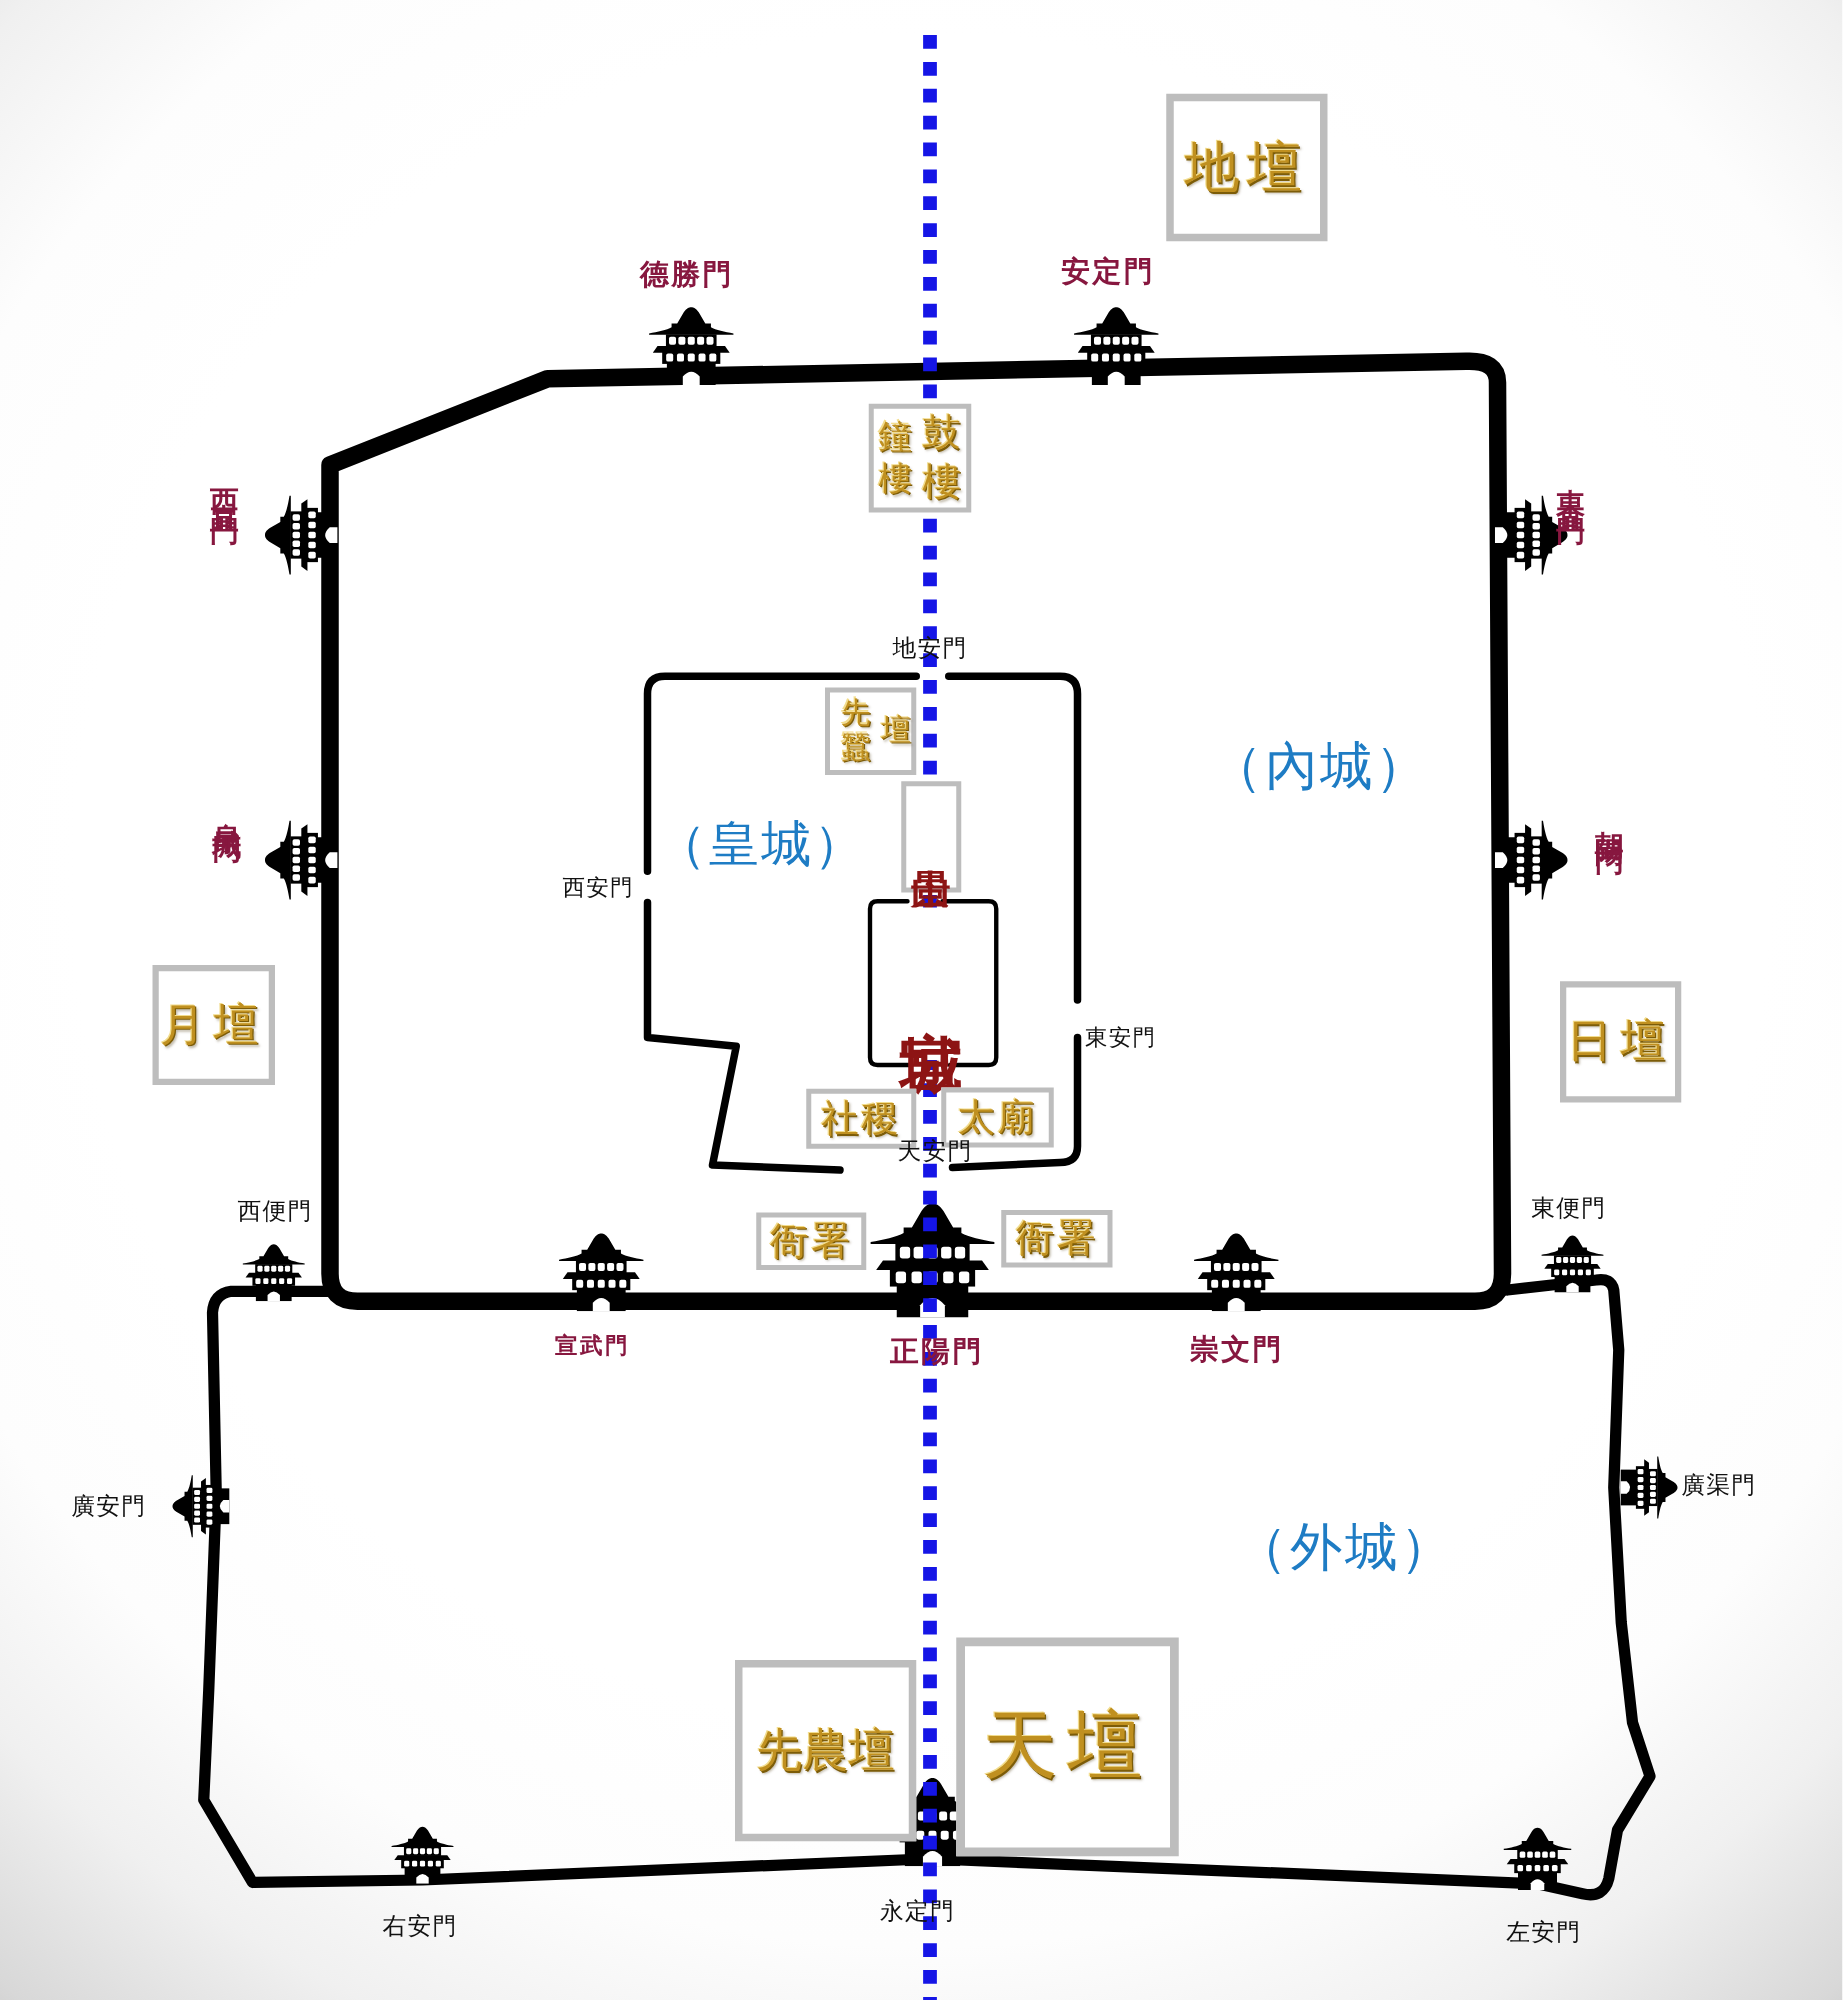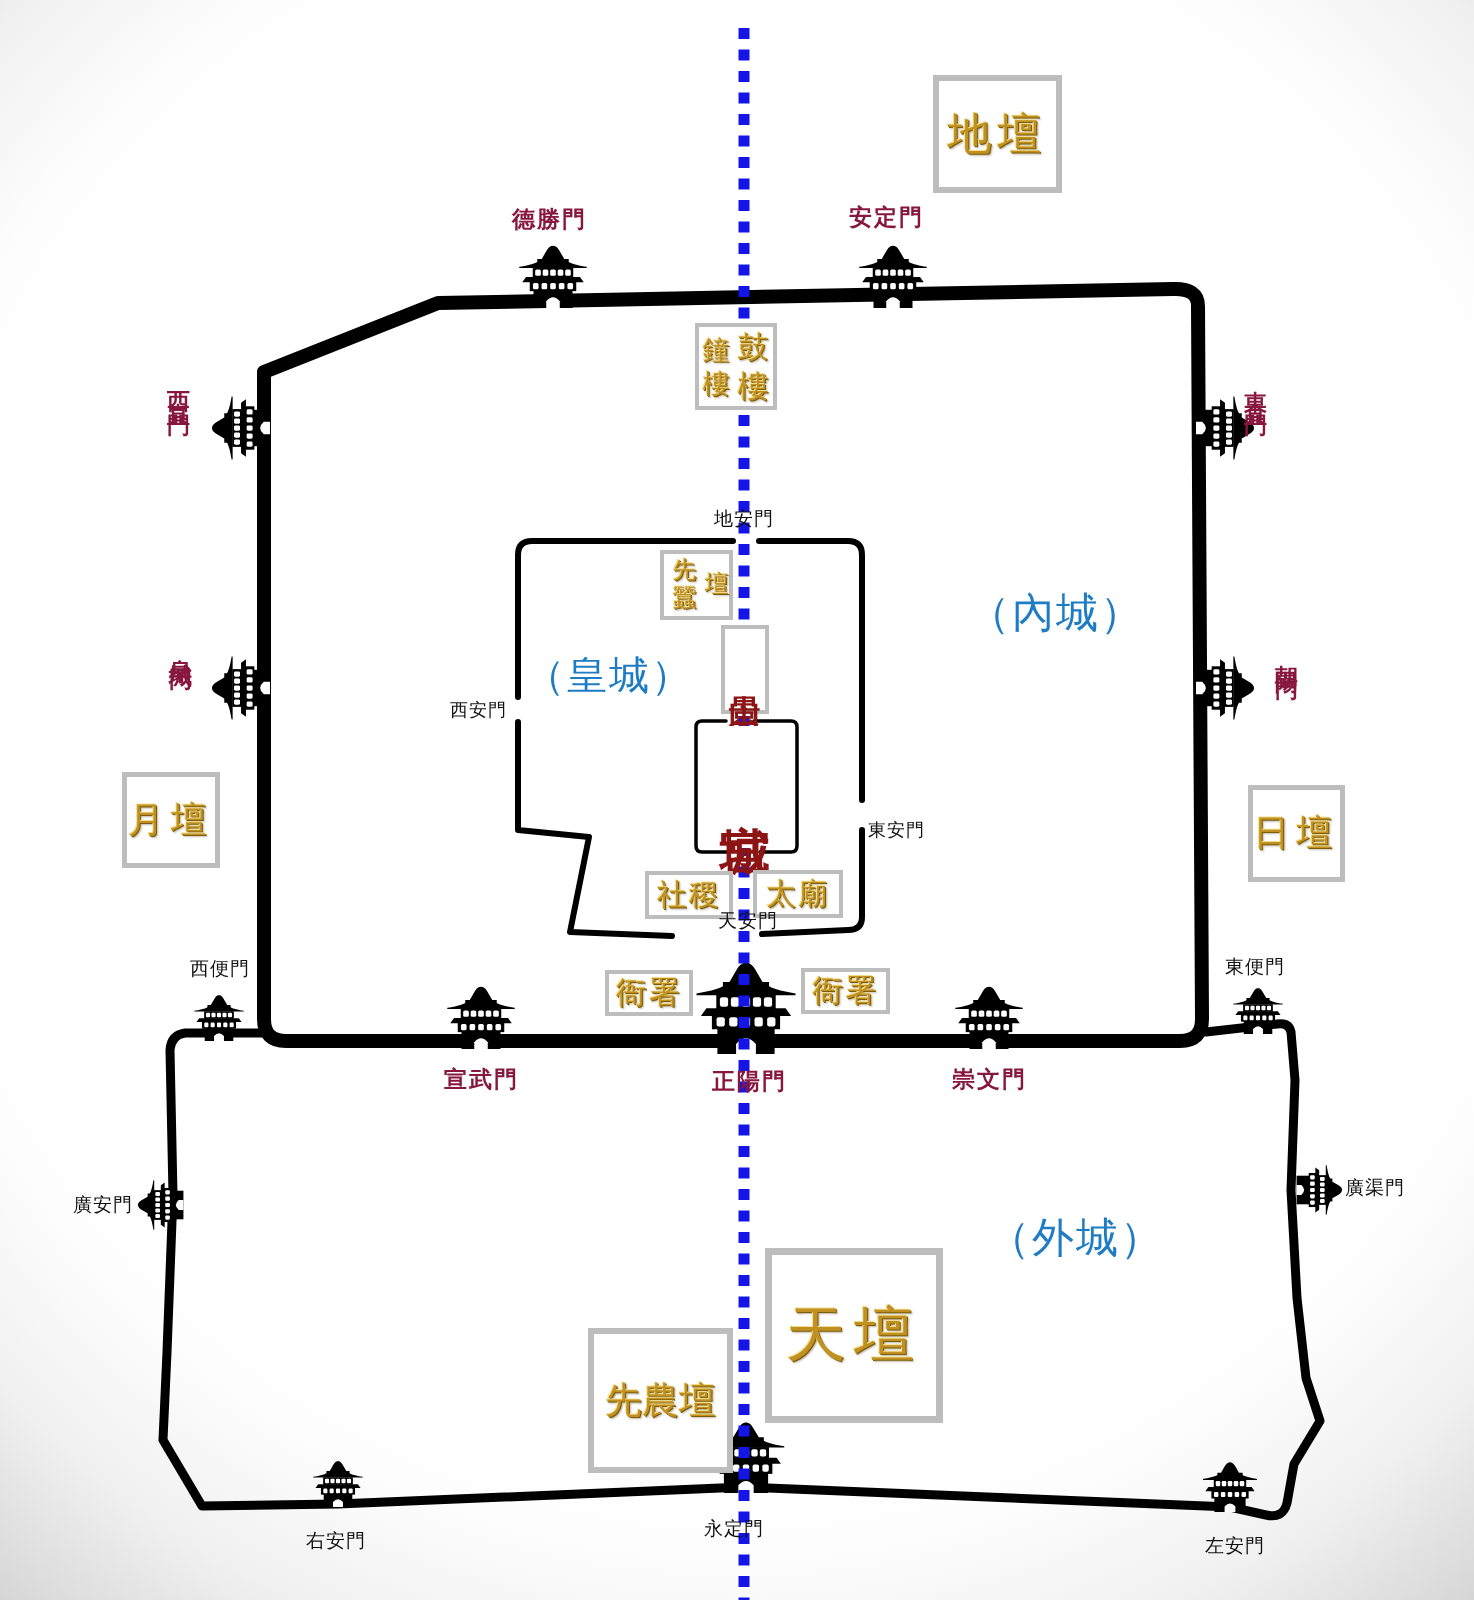--- a/index.html
+++ b/index.html
@@ -162,43 +162,43 @@
   <div class="box" style="left:122px;top:772px;width:98px;height:96px;border-width:5px;">
     <span class="gold" style="font-size:36px;letter-spacing:7px;">月壇</span>
   </div>
   <div class="box" style="left:1248px;top:785px;width:97px;height:97px;border-width:5px;">
     <span class="gold" style="font-size:36px;letter-spacing:7px;">日壇</span>
   </div>
 
   <div class="box" style="left:588px;top:1328px;width:145px;height:145px;border-width:6px;">
     <span class="gold" style="font-size:37px;">先農壇</span>
   </div>
-  <div class="box" style="left:765px;top:1248px;width:178px;height:175px;border-width:7px;">
+  <div class="box" style="left:765px;top:1310px;width:178px;height:175px;border-width:7px;">
     <span class="gold" style="font-size:60px;letter-spacing:8px;">天壇</span>
   </div>
 
   <div class="abs blue-label" style="left:525px;top:648px;font-size:40px;">（皇城）</div>
   <div class="abs blue-label" style="left:988px;top:1210px;">（外城）</div>
   <div class="abs blue-label" style="left:968px;top:585px;">（內城）</div>
 
   <div class="abs maroon nowrap" style="left:512px;top:204px;font-size:23px;letter-spacing:2px;">德勝門</div>
   <div class="abs maroon nowrap" style="left:849px;top:202px;font-size:23px;letter-spacing:2px;">安定門</div>
-  <div class="abs maroon nowrap" style="left:444px;top:1064px;font-size:23px;letter-spacing:2px;">宣武門</div>
+  <div class="abs maroon nowrap" style="left:444px;top:1064px;font-size:18px;letter-spacing:2px;">宣武門</div>
   <div class="abs maroon nowrap" style="left:712px;top:1066px;font-size:23px;letter-spacing:2px;">正陽門</div>
   <div class="abs maroon nowrap" style="left:952px;top:1064px;font-size:23px;letter-spacing:2px;">崇文門</div>
   <div class="abs maroon vtext" style="left:164px;top:372px;font-size:23px;letter-spacing:12px;">西直門</div>
   <div class="abs maroon vtext" style="left:1241px;top:372px;font-size:23px;letter-spacing:12px;">東直門</div>
   <div class="abs maroon vtext" style="left:166px;top:640px;font-size:23px;letter-spacing:5px;">阜城門</div>
   <div class="abs maroon vtext" style="left:1272px;top:646px;font-size:23px;letter-spacing:7px;">朝陽門</div>
 
   <div class="abs black-label" style="left:714px;top:506px;">地安門</div>
   <div class="abs black-label" style="left:450px;top:698px;font-size:18px;">西安門</div>
   <div class="abs black-label" style="left:868px;top:818px;font-size:18px;">東安門</div>
   <div class="abs black-label" style="left:718px;top:908px;">天安門</div>
   <div class="abs black-label" style="left:190px;top:956px;">西便門</div>
   <div class="abs black-label" style="left:1225px;top:954px;">東便門</div>
-  <div class="abs black-label" style="left:73px;top:1192px;">廣安門</div>
+  <div class="abs black-label" style="left:57px;top:1192px;">廣安門</div>
   <div class="abs black-label" style="left:1345px;top:1175px;">廣渠門</div>
   <div class="abs black-label" style="left:306px;top:1528px;">右安門</div>
   <div class="abs black-label" style="left:704px;top:1516px;">永定門</div>
   <div class="abs black-label" style="left:1205px;top:1533px;">左安門</div>
 
 </div>
 
 </body></html>

